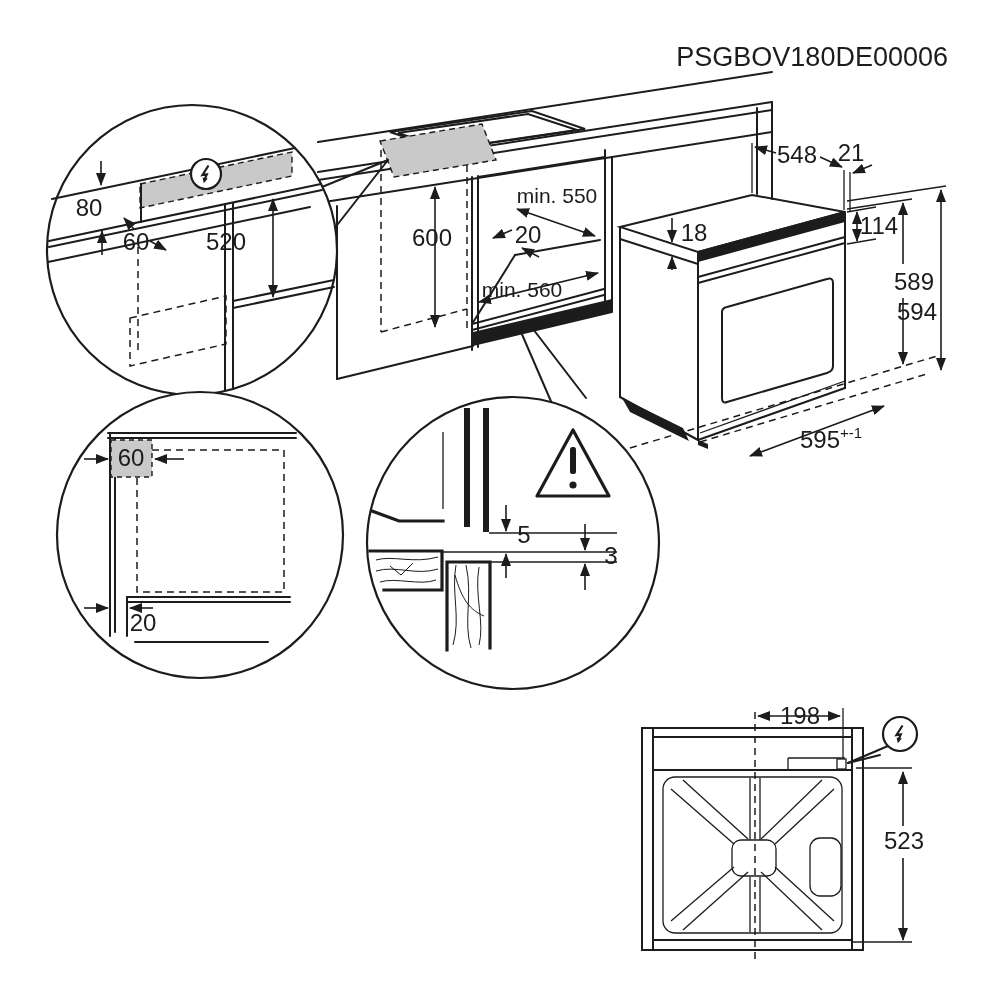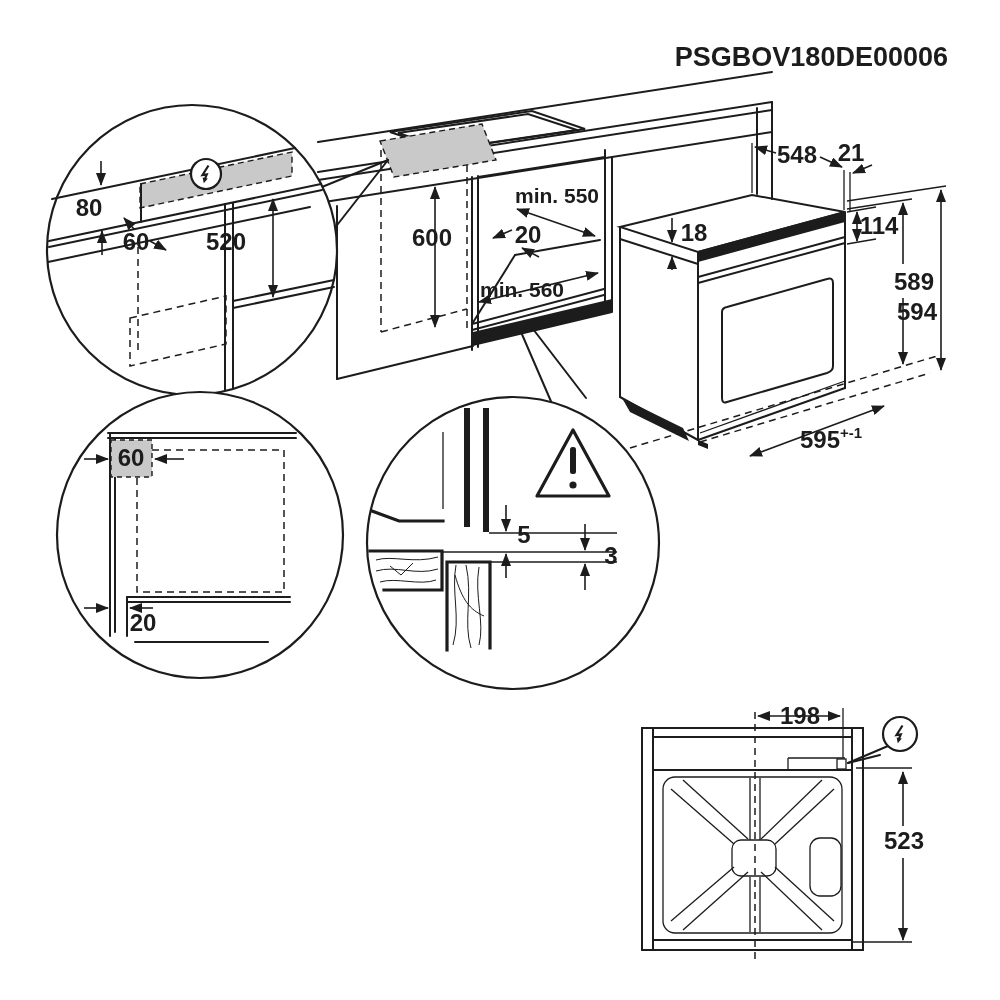--- a/index.html
+++ b/index.html
@@ -1,17 +1,17 @@
 <!DOCTYPE html>
 <html><head>
 <meta charset="utf-8">
 <style>
   html,body{margin:0;padding:0;background:#fff;}
   .page{width:1000px;height:1000px;position:relative;background:#fff;overflow:hidden;
-        font-family:"Liberation Sans", sans-serif;font-weight:bold;}
+        font-family:"Liberation Sans", sans-serif;}
   svg{display:block;}
   svg text{fill:#1c1c1c;font-family:"Liberation Sans", sans-serif;}
   .ln  {stroke:#1c1c1c;stroke-width:2;fill:none;stroke-linecap:round;}
   .lnT {stroke:#1c1c1c;stroke-width:1.3;fill:none;}
   .lnH {stroke:#1c1c1c;stroke-width:3.2;fill:none;stroke-linecap:square;}
   .dsh {stroke:#1c1c1c;stroke-width:1.5;fill:none;stroke-dasharray:7 5;}
   .dim {stroke:#1c1c1c;stroke-width:1.6;fill:none;}
   .fillDark{fill:#1c1c1c;stroke:none;}
   .shade{fill:#c9c9c9;}
   .circ {stroke:#1c1c1c;stroke-width:2.2;fill:#ffffff;}

